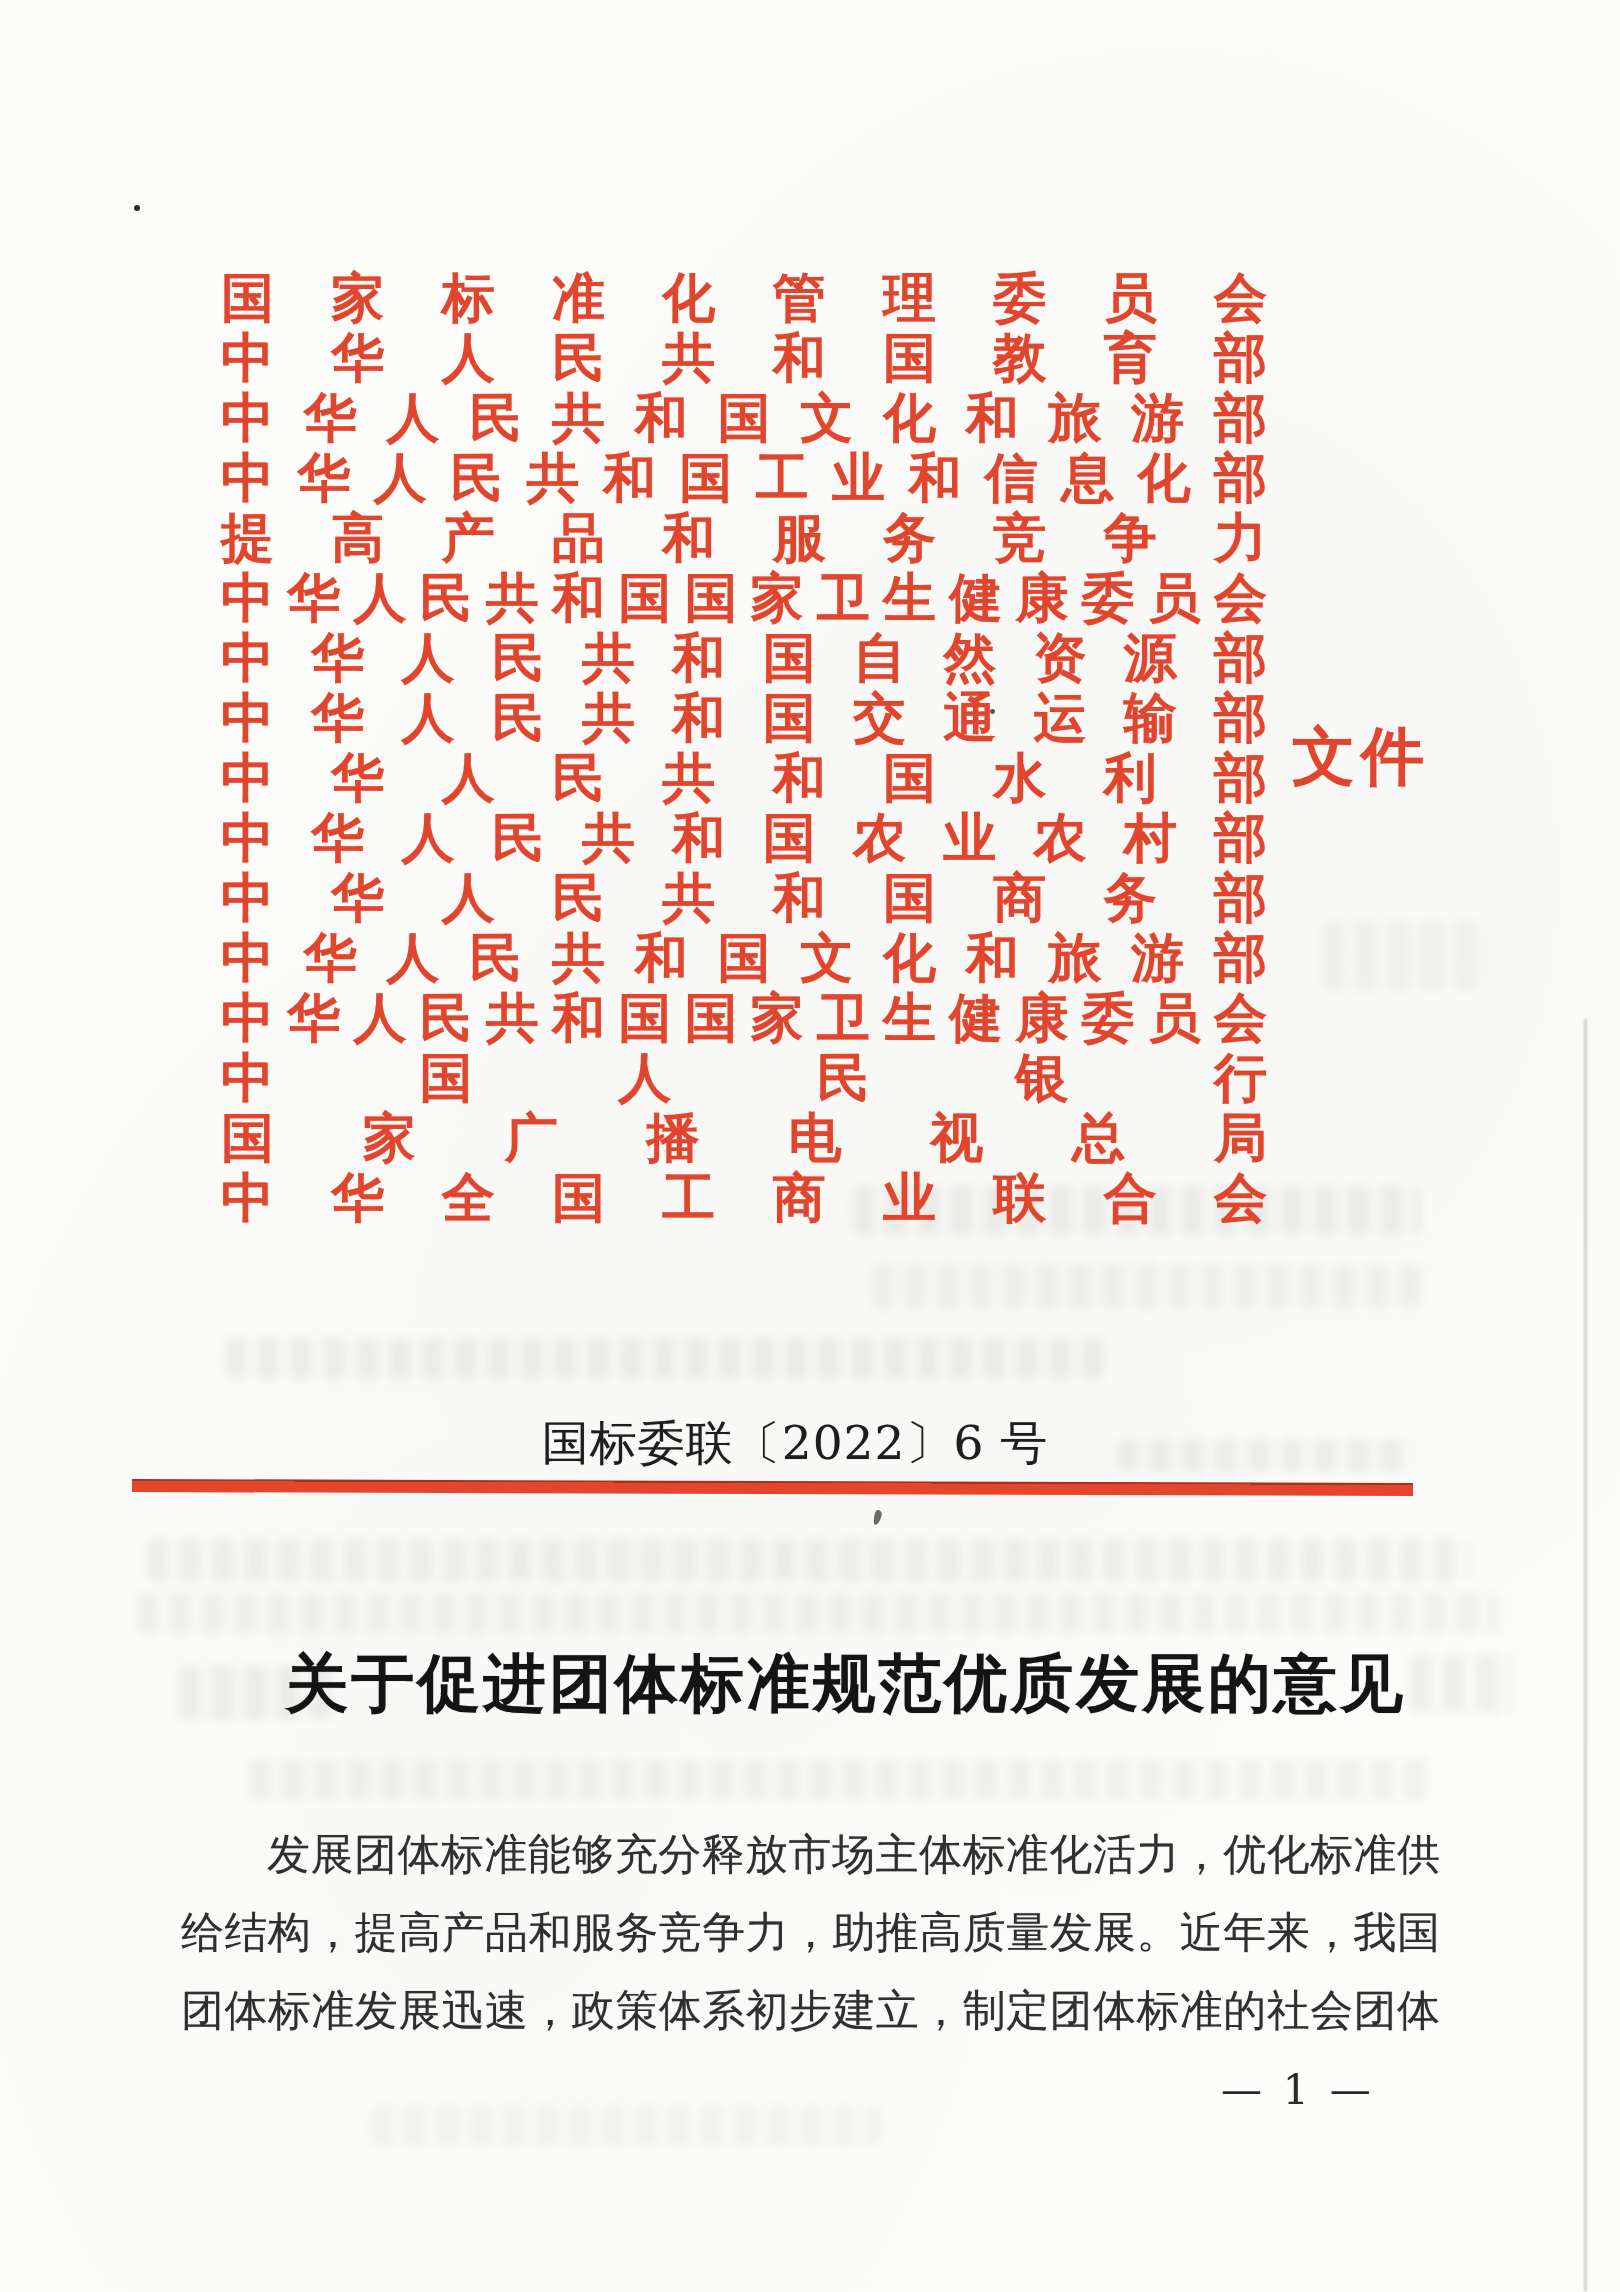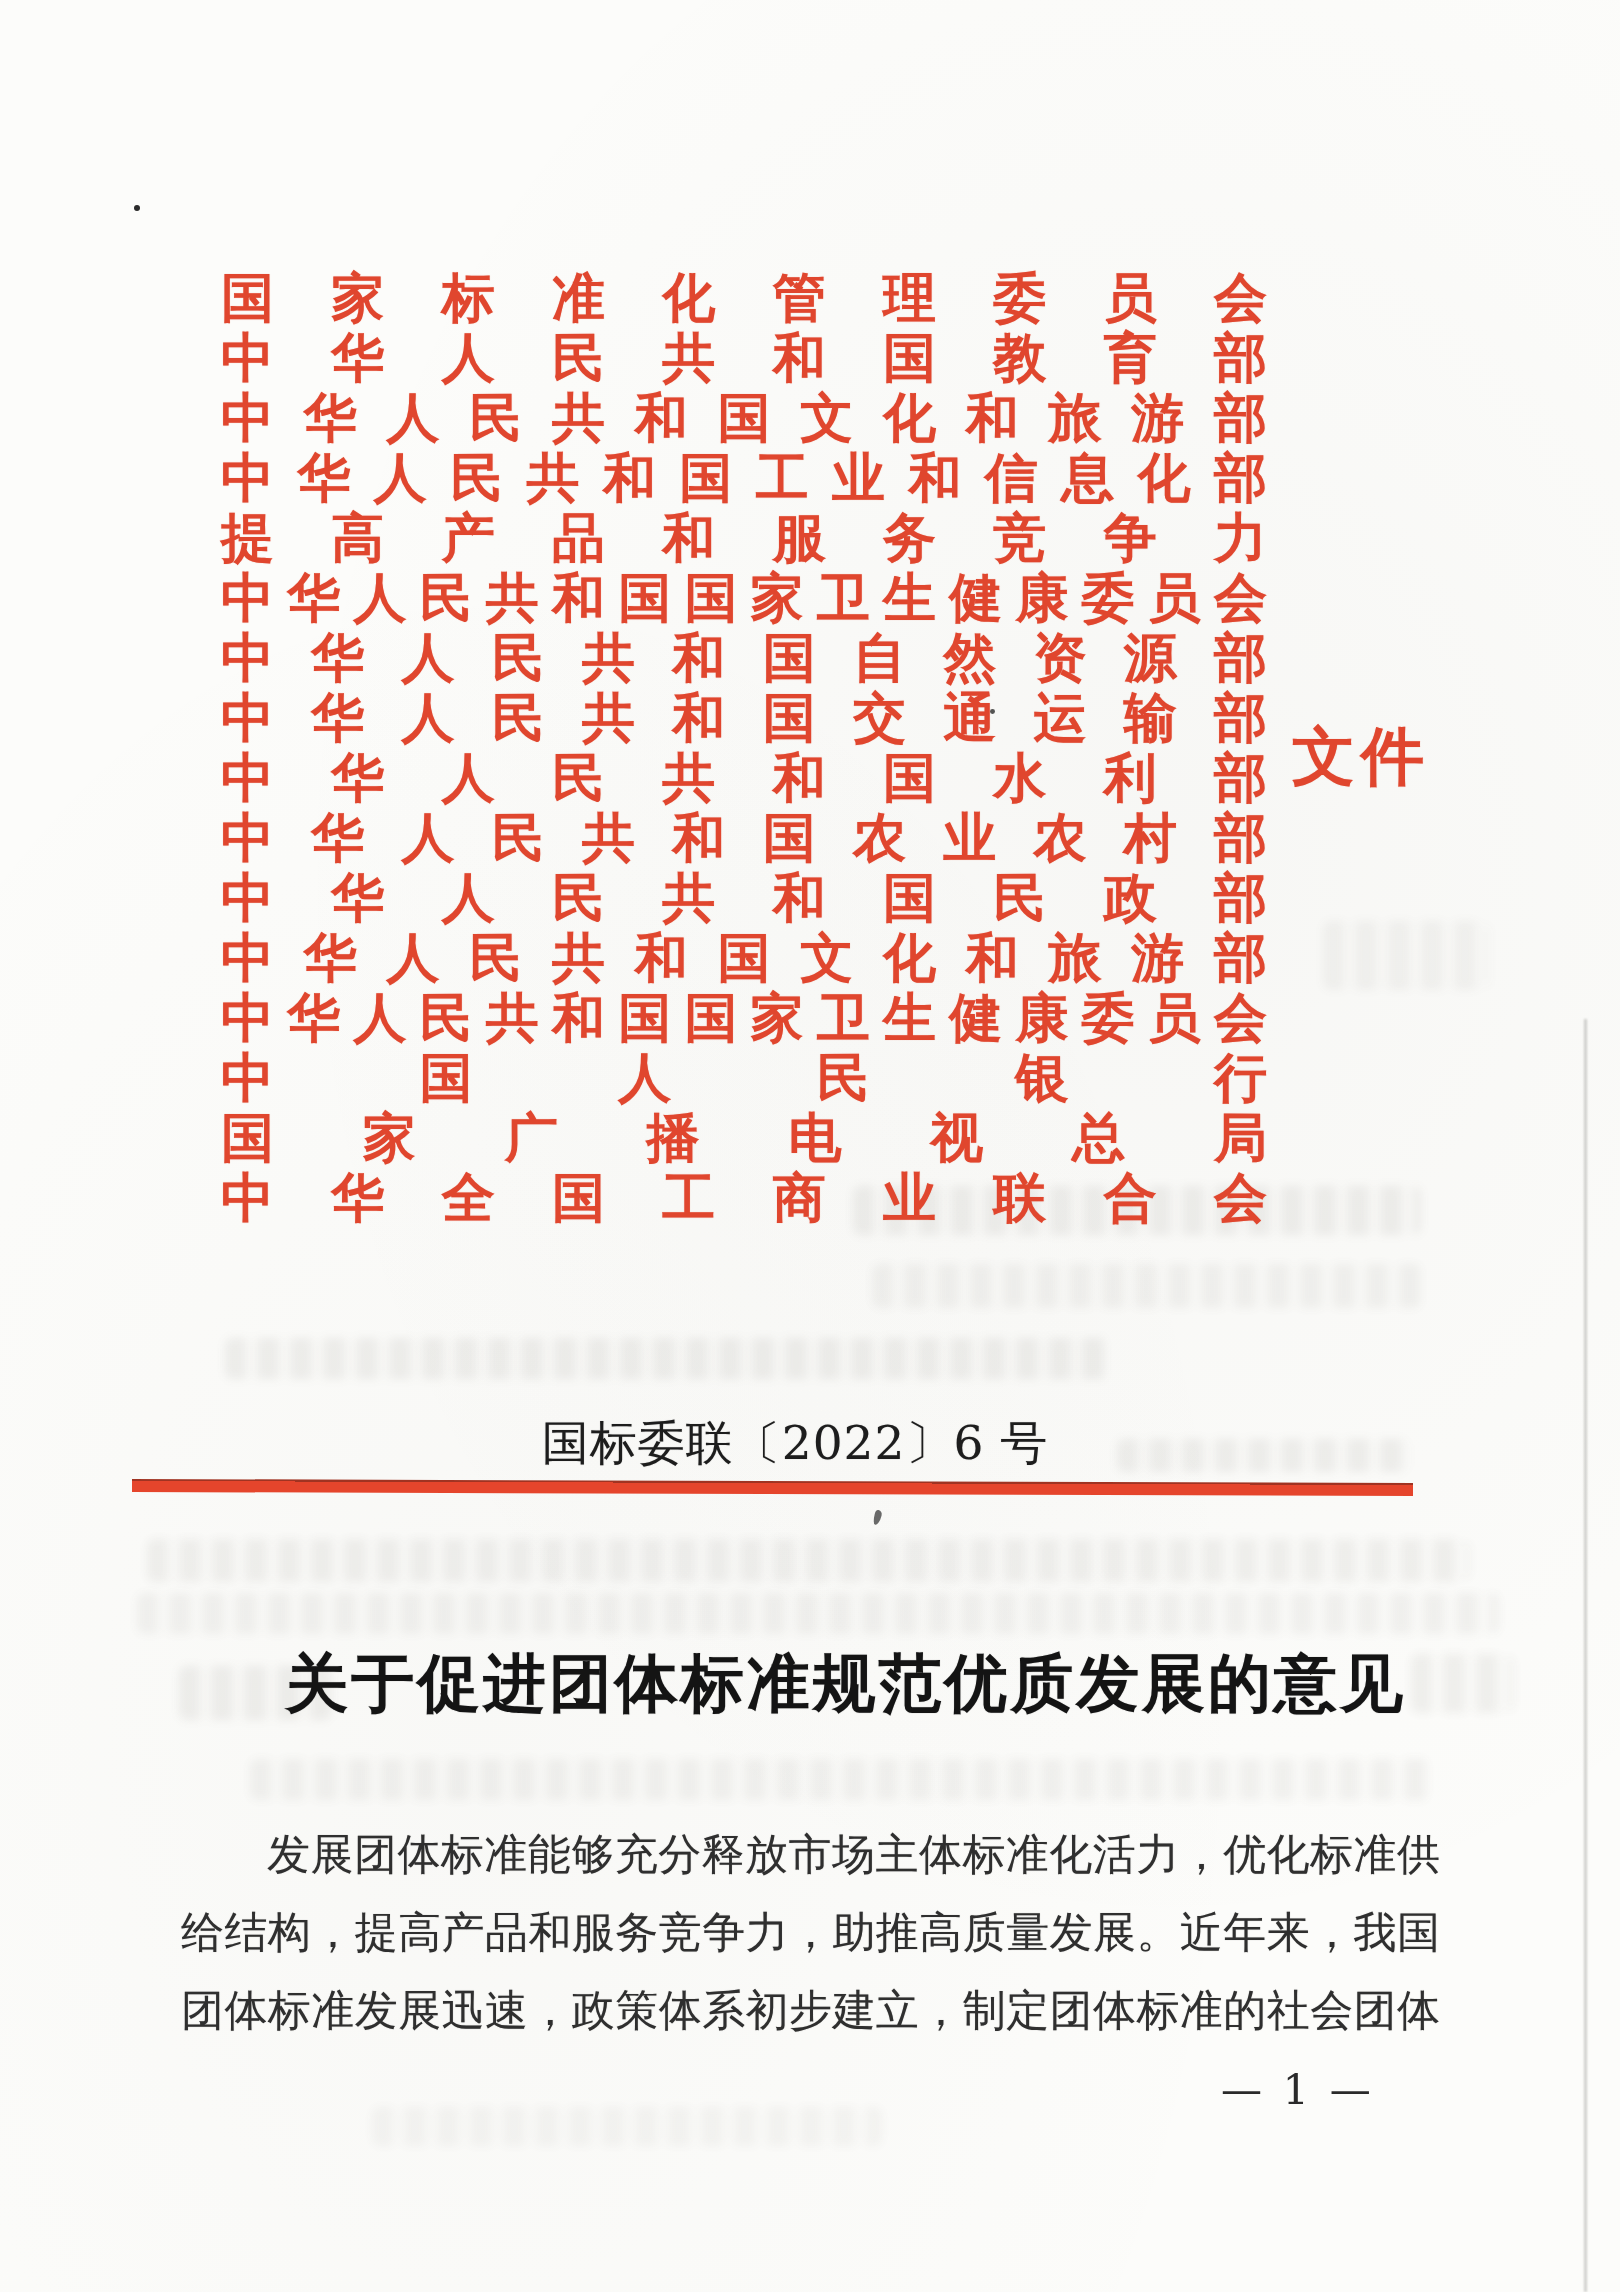--- a/index.html
+++ b/index.html
@@ -129,21 +129,21 @@
         <div class="agency-line">国家标准化管理委员会</div>
         <div class="agency-line">中华人民共和国教育部</div>
         <div class="agency-line">中华人民共和国文化和旅游部</div>
         <div class="agency-line">中华人民共和国工业和信息化部</div>
         <div class="agency-line">提高产品和服务竞争力</div>
         <div class="agency-line">中华人民共和国国家卫生健康委员会</div>
         <div class="agency-line">中华人民共和国自然资源部</div>
         <div class="agency-line">中华人民共和国交通运输部</div>
         <div class="agency-line">中华人民共和国水利部</div>
         <div class="agency-line">中华人民共和国农业农村部</div>
-        <div class="agency-line">中华人民共和国民政部</div>
+        <div class="agency-line">中华人民共和国商务部</div>
         <div class="agency-line">中华人民共和国文化和旅游部</div>
         <div class="agency-line">中华人民共和国国家卫生健康委员会</div>
         <div class="agency-line">中国人民银行</div>
         <div class="agency-line">国家广播电视总局</div>
         <div class="agency-line">中华全国工商业联合会</div>
       </div>
     <div class="doc-label">文件</div>
   </div>
 
   <div class="ref-number">国标委联〔2022〕6 号</div>

